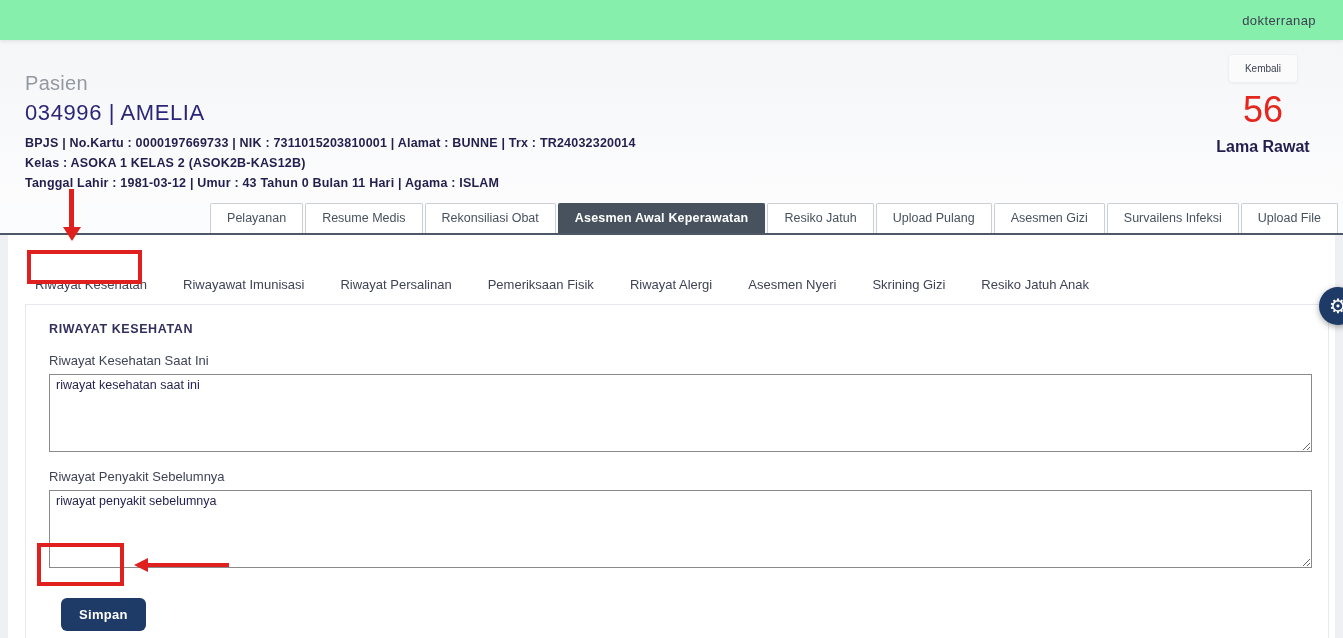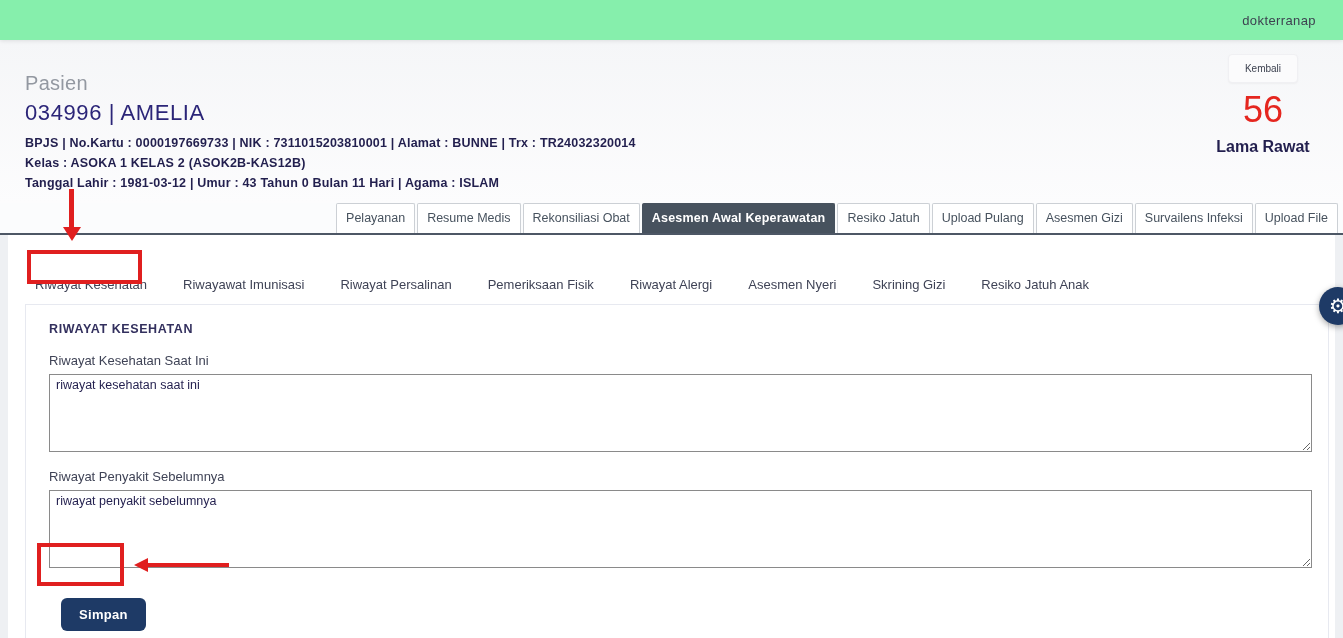--- a/index.html
+++ b/index.html
@@ -27,21 +27,21 @@
   }
   .stay-days{color:#e5261f;font-size:36px;font-weight:400;margin-top:9px;line-height:1;}
   .stay-label{color:#221f4e;font-size:16px;font-weight:700;margin-top:10px;text-align:center;}
   
   .tabstrip{
     display:flex;justify-content:flex-end;align-items:flex-end;
     background:#fbfcfd;padding:0 5px;border-bottom:2px solid #4d5765;
   }
   .tab{
     background:#ffffff;border:1px solid #ccd0d5;border-bottom:none;border-radius:2px 2px 0 0;
-    margin-left:2px;padding:7px 9px 8px;font-size:12.5px;color:#47525e;cursor:pointer;white-space:nowrap;
+    margin-left:2px;padding:7px 16px 8px;font-size:12.5px;color:#47525e;cursor:pointer;white-space:nowrap;
   }
   .tab.active{background:#47525e;border-color:#47525e;color:#ffffff;font-weight:700;letter-spacing:.2px;}
   
   .card{
     background:#ffffff;margin:0 8px;border-radius:0 0 10px 10px;
     padding:20px 6px 14px 17px;position:relative;min-height:372px;box-sizing:border-box;
   }
   .form-title{color:#211d66;font-size:15px;font-weight:700;letter-spacing:.5px;padding-left:8px;}
   .subtabs{display:flex;gap:32px;padding:0 8px;margin-top:13px;border-bottom:1px solid #e7e9f0;}
   .subtab{font-size:13px;color:#3f4356;padding:9px 2px 12px;cursor:pointer;white-space:nowrap;}

